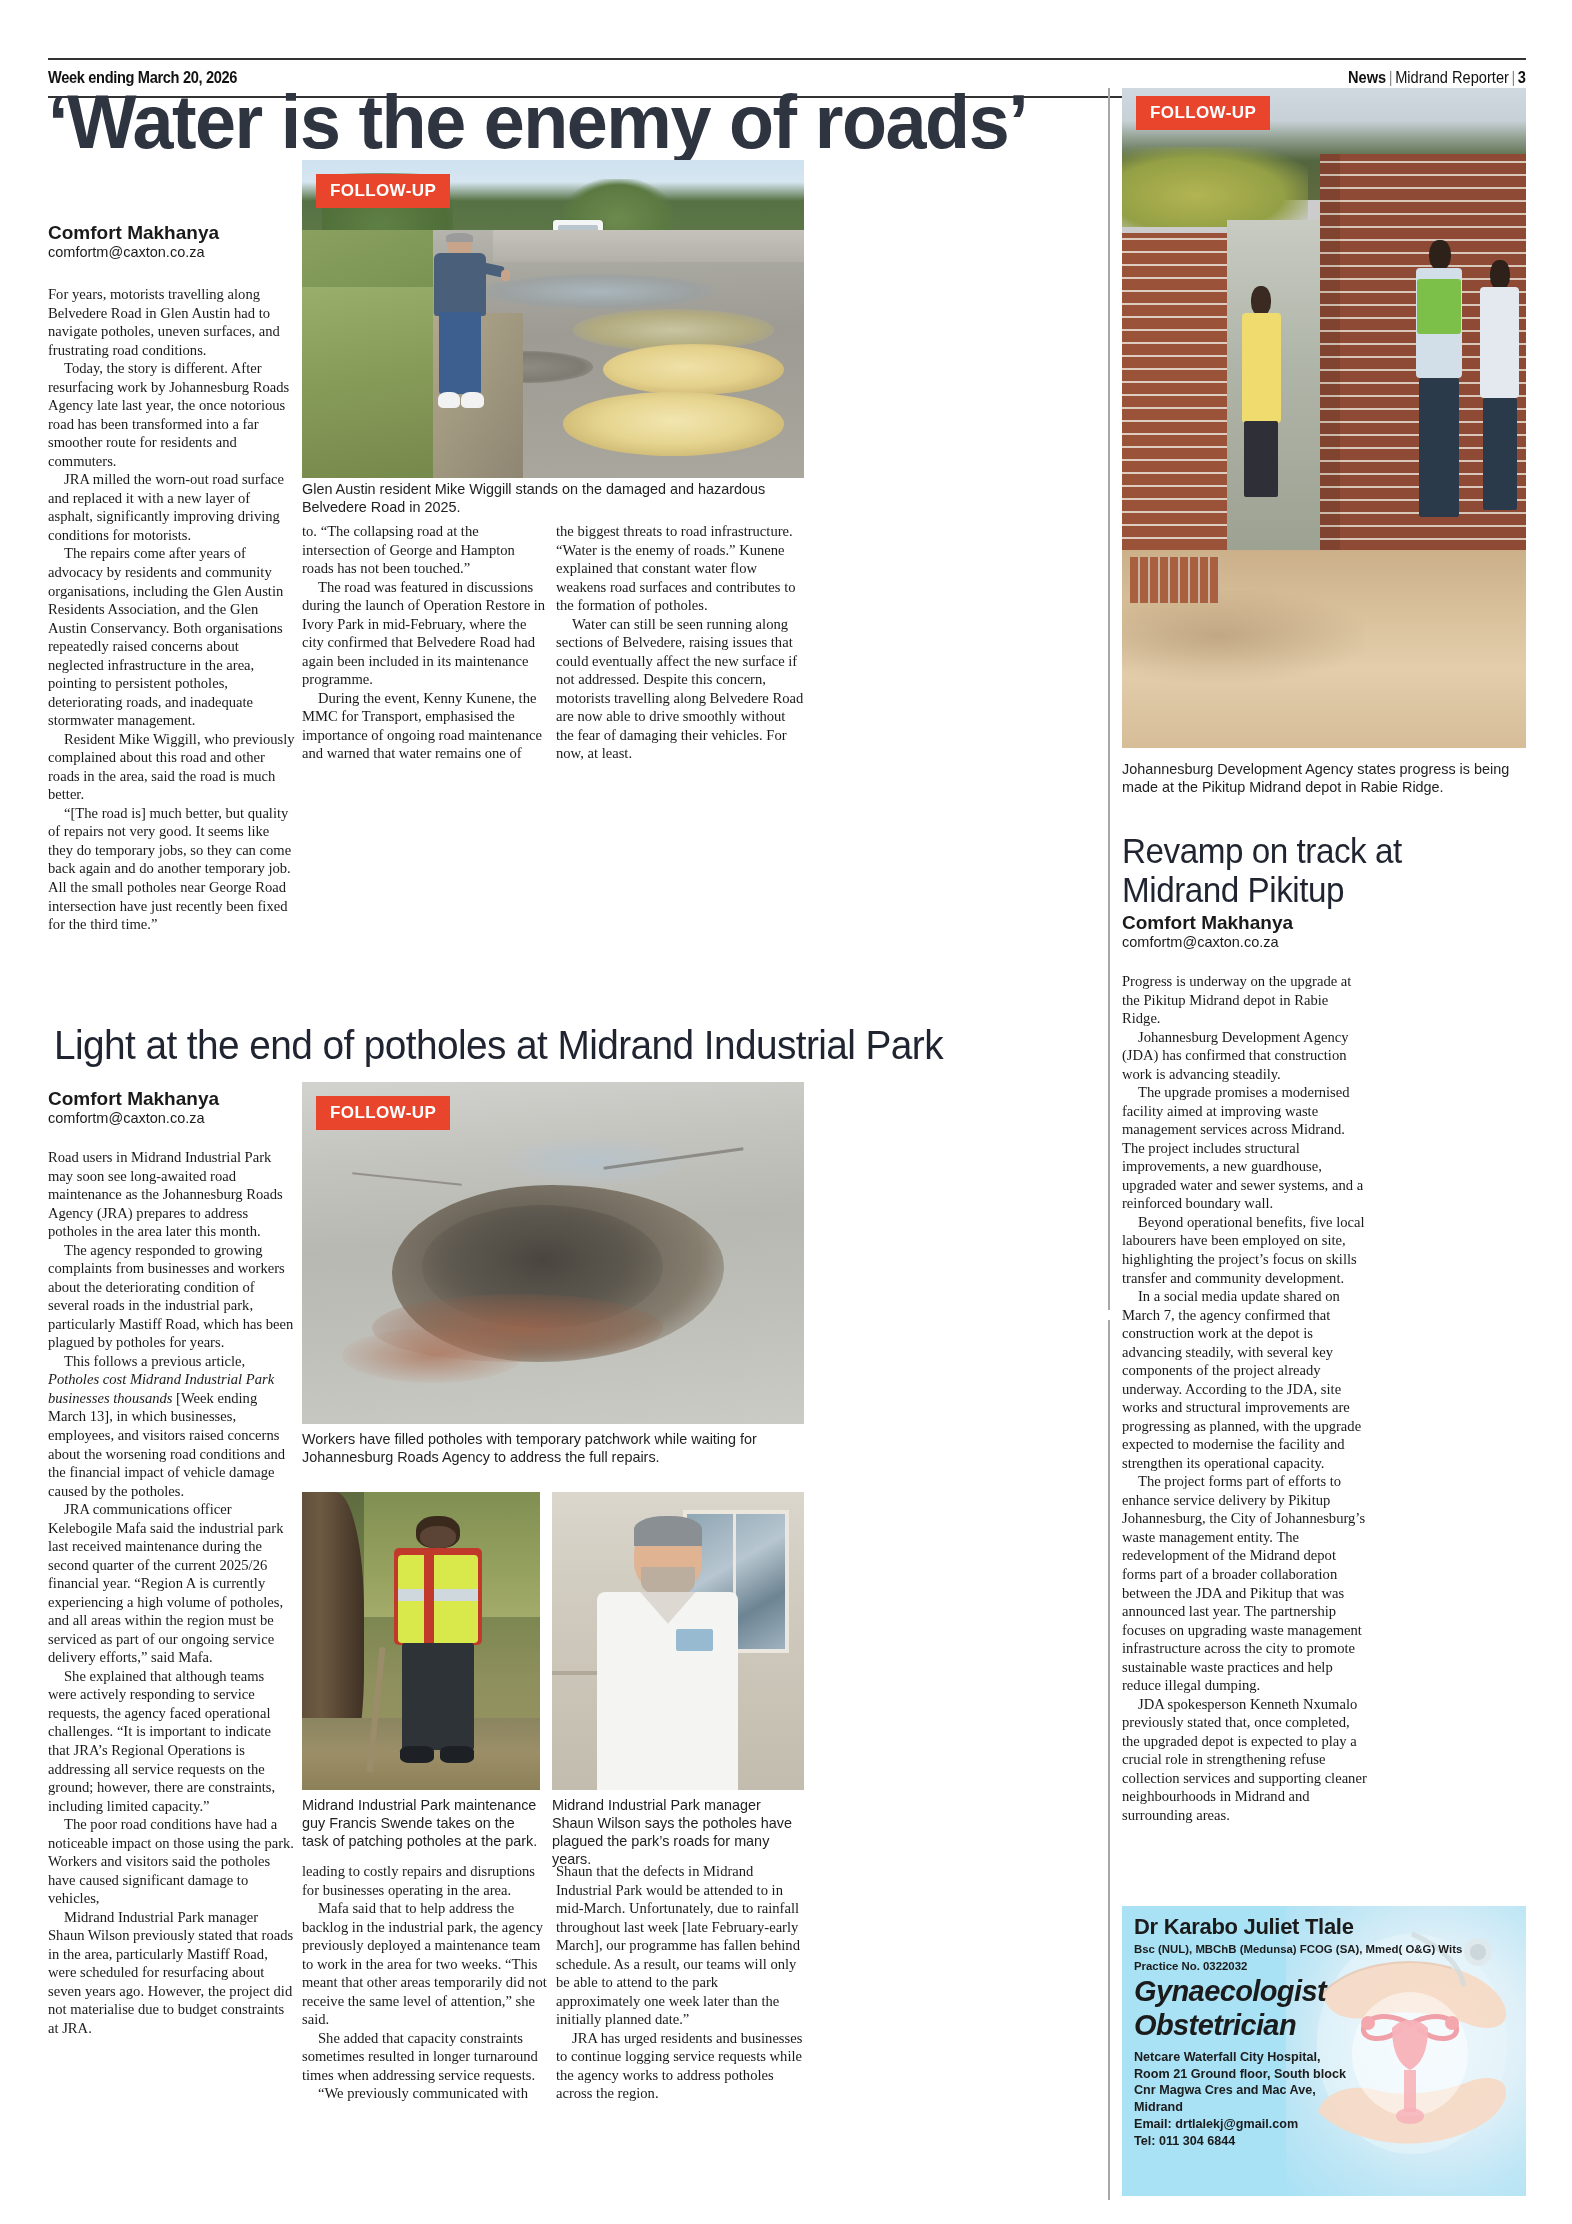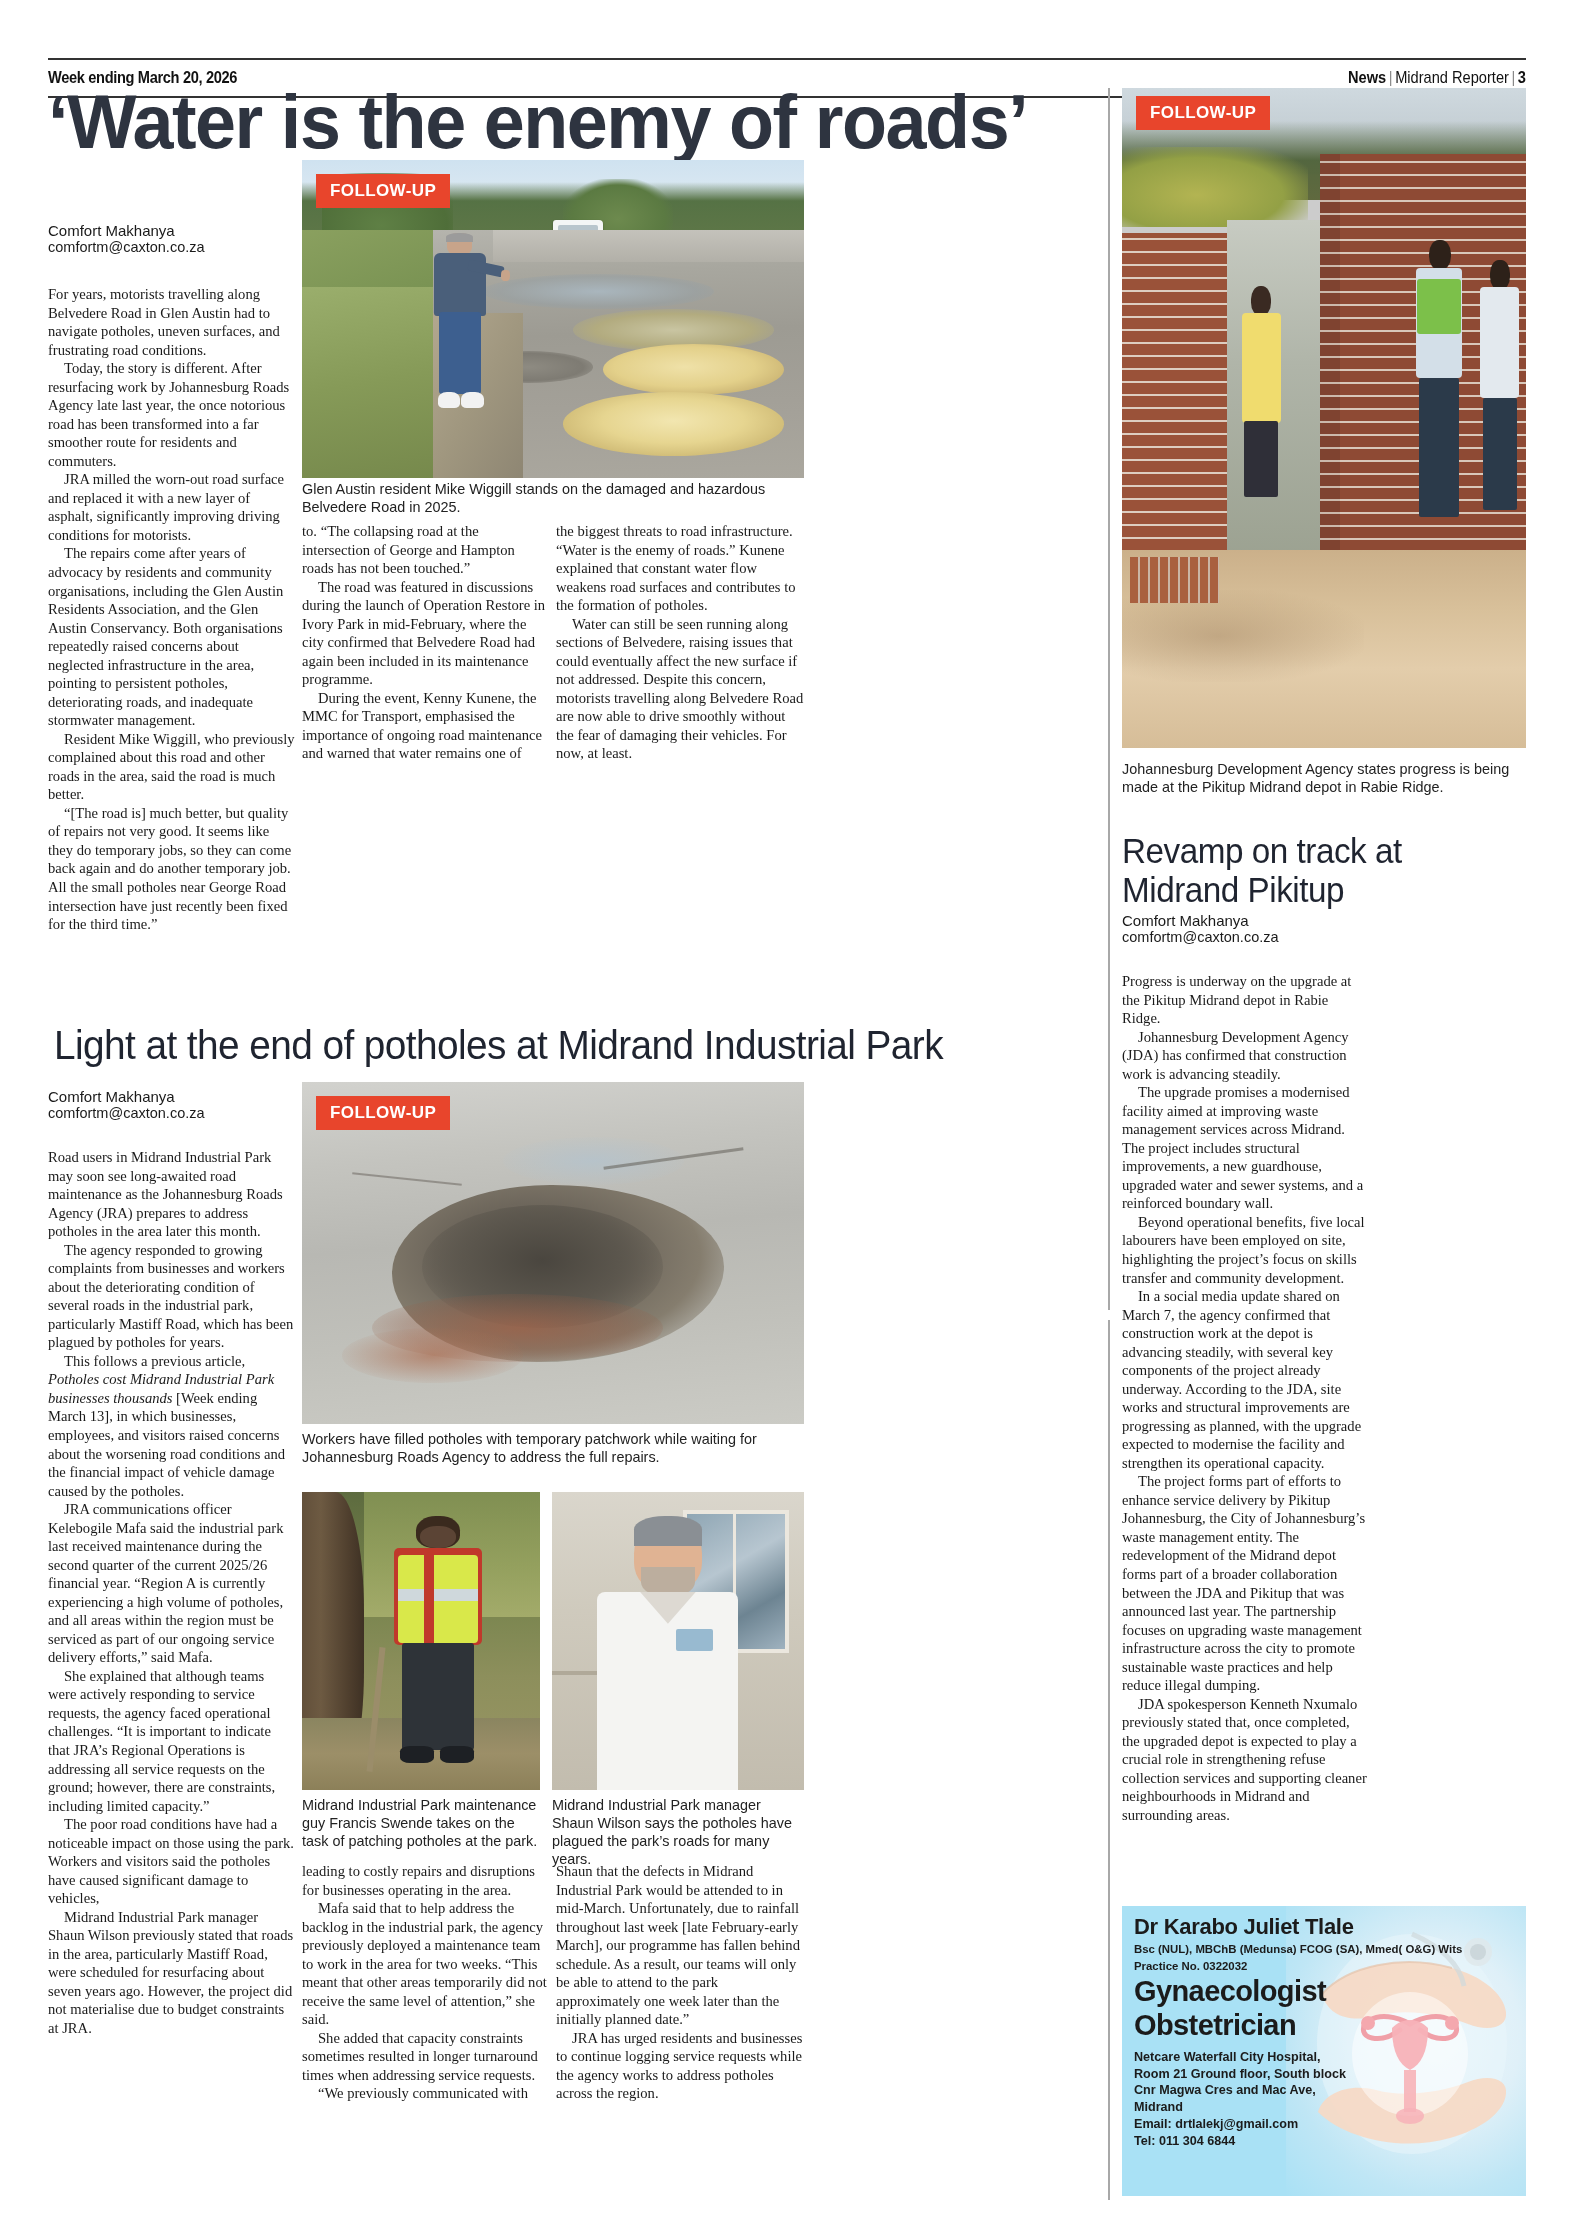--- a/index.html
+++ b/index.html
@@ -88,21 +88,21 @@
     text-align: left;
   }
   .col p { text-indent: 16px; margin: 0; }
   .col p.first { text-indent: 0; }
   .col p em { font-style: italic; }
 
   .byline {
     font-family: "Liberation Sans", sans-serif;
     color: #1a1a1a;
   }
-  .byline .name { font-size: 15px; line-height: 1.16; display:block; }
+  .byline .name { font-size: 19px; line-height: 1.16; display:block;font-weight:bold; }
   .byline .mail { font-size: 14.5px; line-height: 1.2; display:block; }
 
   
   .photo { position: absolute; overflow: hidden; background: #ccc; }
   .caption {
     position: absolute;
     font-family: "Liberation Sans", sans-serif;
     font-size: 14.4px;
     line-height: 1.25;
     color: #222;
@@ -148,21 +148,21 @@
   .ad-bg-photo {
     position:absolute; right:-10px; top:0; width: 250px; height: 290px;
     background: radial-gradient(ellipse at 60% 45%, #eef7fb 0%, #dff0f8 40%, #bfe6f5 70%, #a9e1f5 100%);
   }
   .ad-hands {
     position:absolute; right:4px; top:18px; width:230px; height:255px;
   }
   .ad-text { position: relative; z-index: 3; padding: 8px 0 0 12px; }
   .ad-doc { font-weight: bold; font-size: 22px; color:#1b1b1b; letter-spacing:-0.3px; }
   .ad-quals { font-weight: bold; font-size: 11.4px; color:#1b1b1b; line-height:1.28; margin-top:2px; }
-  .ad-spec { font-weight: bold; font-size: 29px; color:#1b1b1b; line-height:1.03; margin-top:4px; letter-spacing:-0.6px; }
+  .ad-spec { font-weight: bold; font-size: 29px; color:#1b1b1b; line-height:1.03; margin-top:4px; letter-spacing:-0.6px;font-style:italic; }
   .ad-addr { font-weight: bold; font-size: 12.6px; color:#1b1b1b; line-height:1.33; margin-top:8px; }
 
   
   .sky { position:absolute; }
 </style>
 </head>
 <body>
 
 <div class="page">
 

